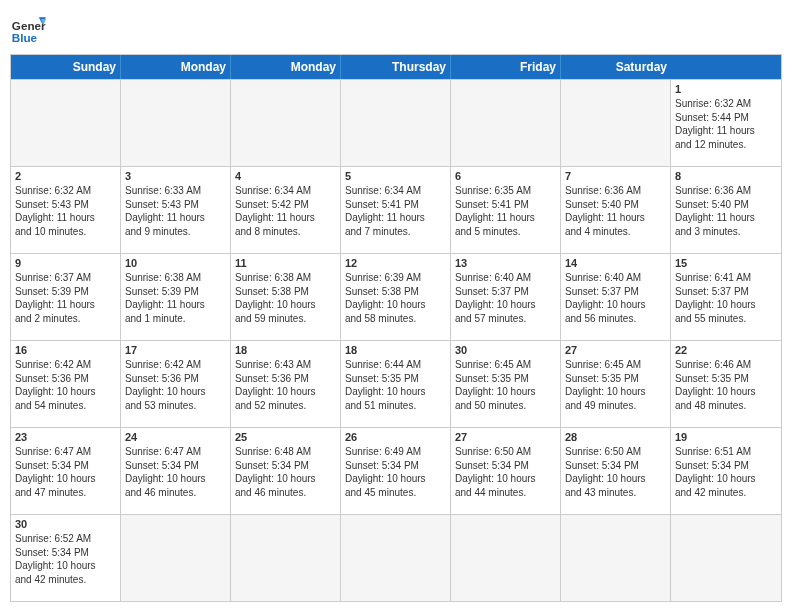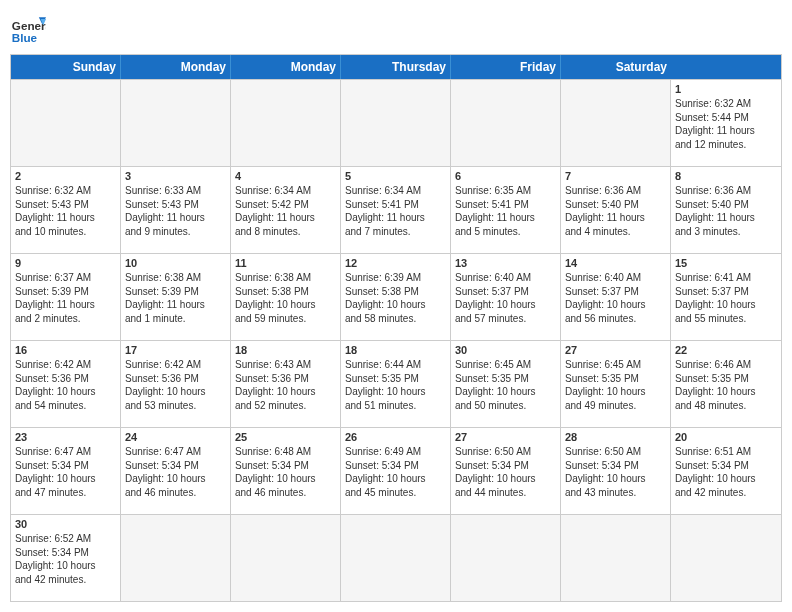--- a/index.html
+++ b/index.html
@@ -247,21 +247,21 @@
           </div>
           <div class="cal-cell">
             <span class="day-num">27</span>
             <div class="cell-info">Sunrise: 6:50 AM<br>Sunset: 5:34 PM<br>Daylight: 10 hours<br>and 44 minutes.</div>
           </div>
           <div class="cal-cell">
             <span class="day-num">28</span>
             <div class="cell-info">Sunrise: 6:50 AM<br>Sunset: 5:34 PM<br>Daylight: 10 hours<br>and 43 minutes.</div>
           </div>
           <div class="cal-cell">
-            <span class="day-num">20</span>
+            <span class="day-num">19</span>
             <div class="cell-info">Sunrise: 6:51 AM<br>Sunset: 5:34 PM<br>Daylight: 10 hours<br>and 42 minutes.</div>
           </div>
         </div>
         <div class="cal-row">
           <div class="cal-cell">
             <span class="day-num">30</span>
             <div class="cell-info">Sunrise: 6:52 AM<br>Sunset: 5:34 PM<br>Daylight: 10 hours<br>and 42 minutes.</div>
           </div>
           <div class="cal-cell empty"></div>
           <div class="cal-cell empty"></div>

